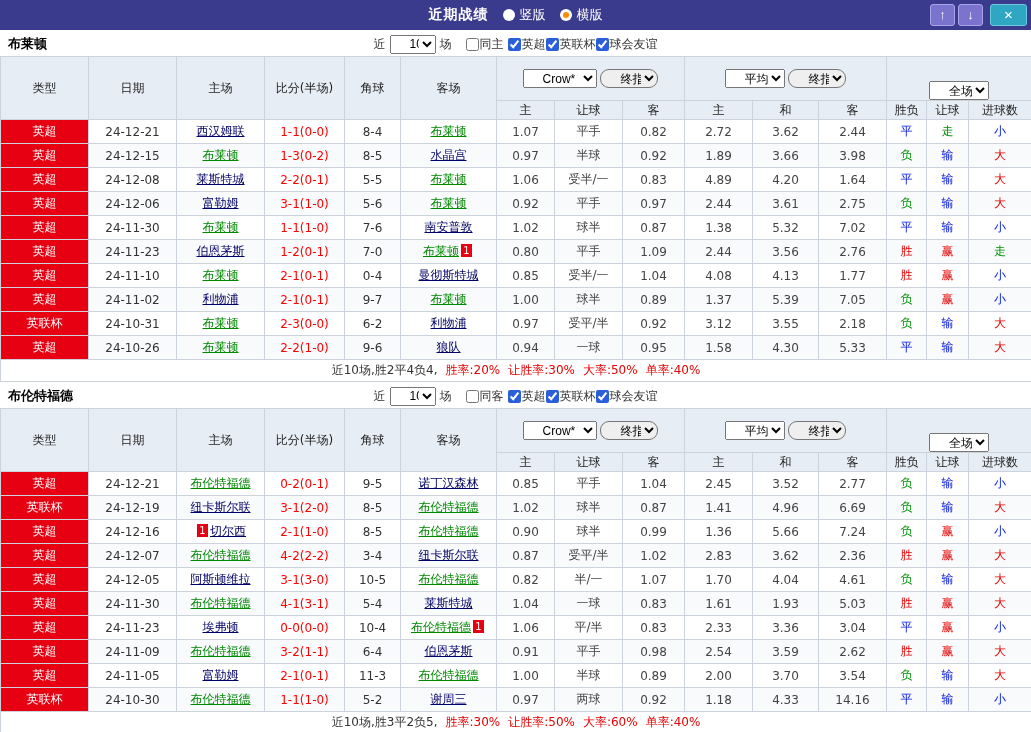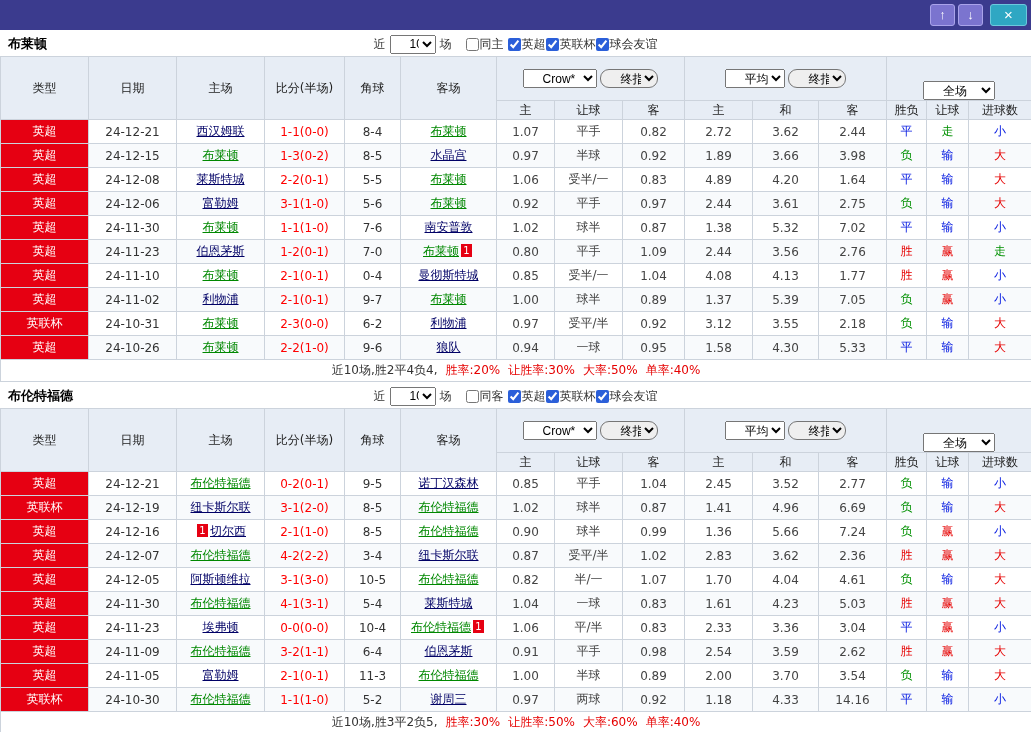--- a/index.html
+++ b/index.html
@@ -35,21 +35,21 @@
   }
 
   
   .section { padding-top: 2px; }
   .sec-head {
     height: 24px; position: relative;
     display: flex; align-items: center; justify-content: center; gap: 4px;
   }
   .team-name { position: absolute; left: 8px; font-weight: bold; color: #000; font-size: 13px; }
   .sel { height: 19px; font-size: 12px; padding-left: 15px; }
-  .w44 { width: 46px; } .w72 { width: 74px; } .w56 { width: 58px; border-radius: 9px; } .w76 { width: 60px; } .w66 { width: 72px; margin-top: 24px; }
+  .w44 { width: 46px; } .w72 { width: 74px; } .w56 { width: 58px; border-radius: 9px; } .w76 { width: 60px; } .w66 { width: 60px; margin-top: 24px; }
   .chk { display: inline-flex; align-items: center; gap: 1px; cursor: pointer; }
   .chk input { width: 13px; height: 13px; accent-color: #2b5fd9; margin: 0; }
   .same-gap { margin-left: 10px; }
   .league-box { display: inline-flex; align-items: center; }
 
   
   table { width: 1031px; border-collapse: collapse; table-layout: fixed; text-align: center; }
   th, td { border: 1px solid #ccd3dc; overflow: hidden; white-space: nowrap; }
   thead th { background: #e7edf5; font-weight: normal; color: #222; }
   thead tr.h1 th { height: 23px; }
@@ -71,20 +71,31 @@
     display: inline-block; min-width: 11px; height: 13px; background: #e60012; color: #fff;
     font-size: 10px; line-height: 13px; padding: 0 1px; margin: 0 2px; vertical-align: 1px;
   }
   tfoot td { height: 22px; background: #fff; color: #333; }
   .stat { color: #e60000; margin-left: 8px; }
 </style>
 </head>
 <body>
 
 <header class="topbar">
+  <div class="topbar-center">
+    <span class="tb-title">近期战绩</span>
+    <label class="radio">
+      <span class="dot"></span>
+      <span>竖版</span>
+    </label>
+    <label class="radio on">
+      <span class="dot"></span>
+      <span>横版</span>
+    </label>
+  </div>
   <div class="topbar-btns">
     <button class="nav-btn"><span>↑</span></button>
     <button class="nav-btn"><span>↓</span></button>
     <button class="close-btn"><span>×</span></button>
   </div>
 </header>
 
 <main id="sections">
   <section class="section">
     <div class="sec-head">
@@ -512,21 +523,21 @@
             <td class="type">英超</td>
             <td class="date">24-11-30</td>
             <td class="team focal">布伦特福德</td>
             <td class="score">4-1<span class="half">(3-1)</span></td>
             <td class="corner">5-4</td>
             <td class="team opp">莱斯特城</td>
             <td class="num">1.04</td>
             <td class="num">一球</td>
             <td class="num">0.83</td>
             <td class="num">1.61</td>
-            <td class="num">4.23</td>
+            <td class="num">1.93</td>
             <td class="num">5.03</td>
             <td class="res red">胜</td>
             <td class="res red">赢</td>
             <td class="res red">大</td>
           </tr>
           <tr>
             <td class="type">英超</td>
             <td class="date">24-11-23</td>
             <td class="team opp">埃弗顿</td>
             <td class="score">0-0<span class="half">(0-0)</span></td>

